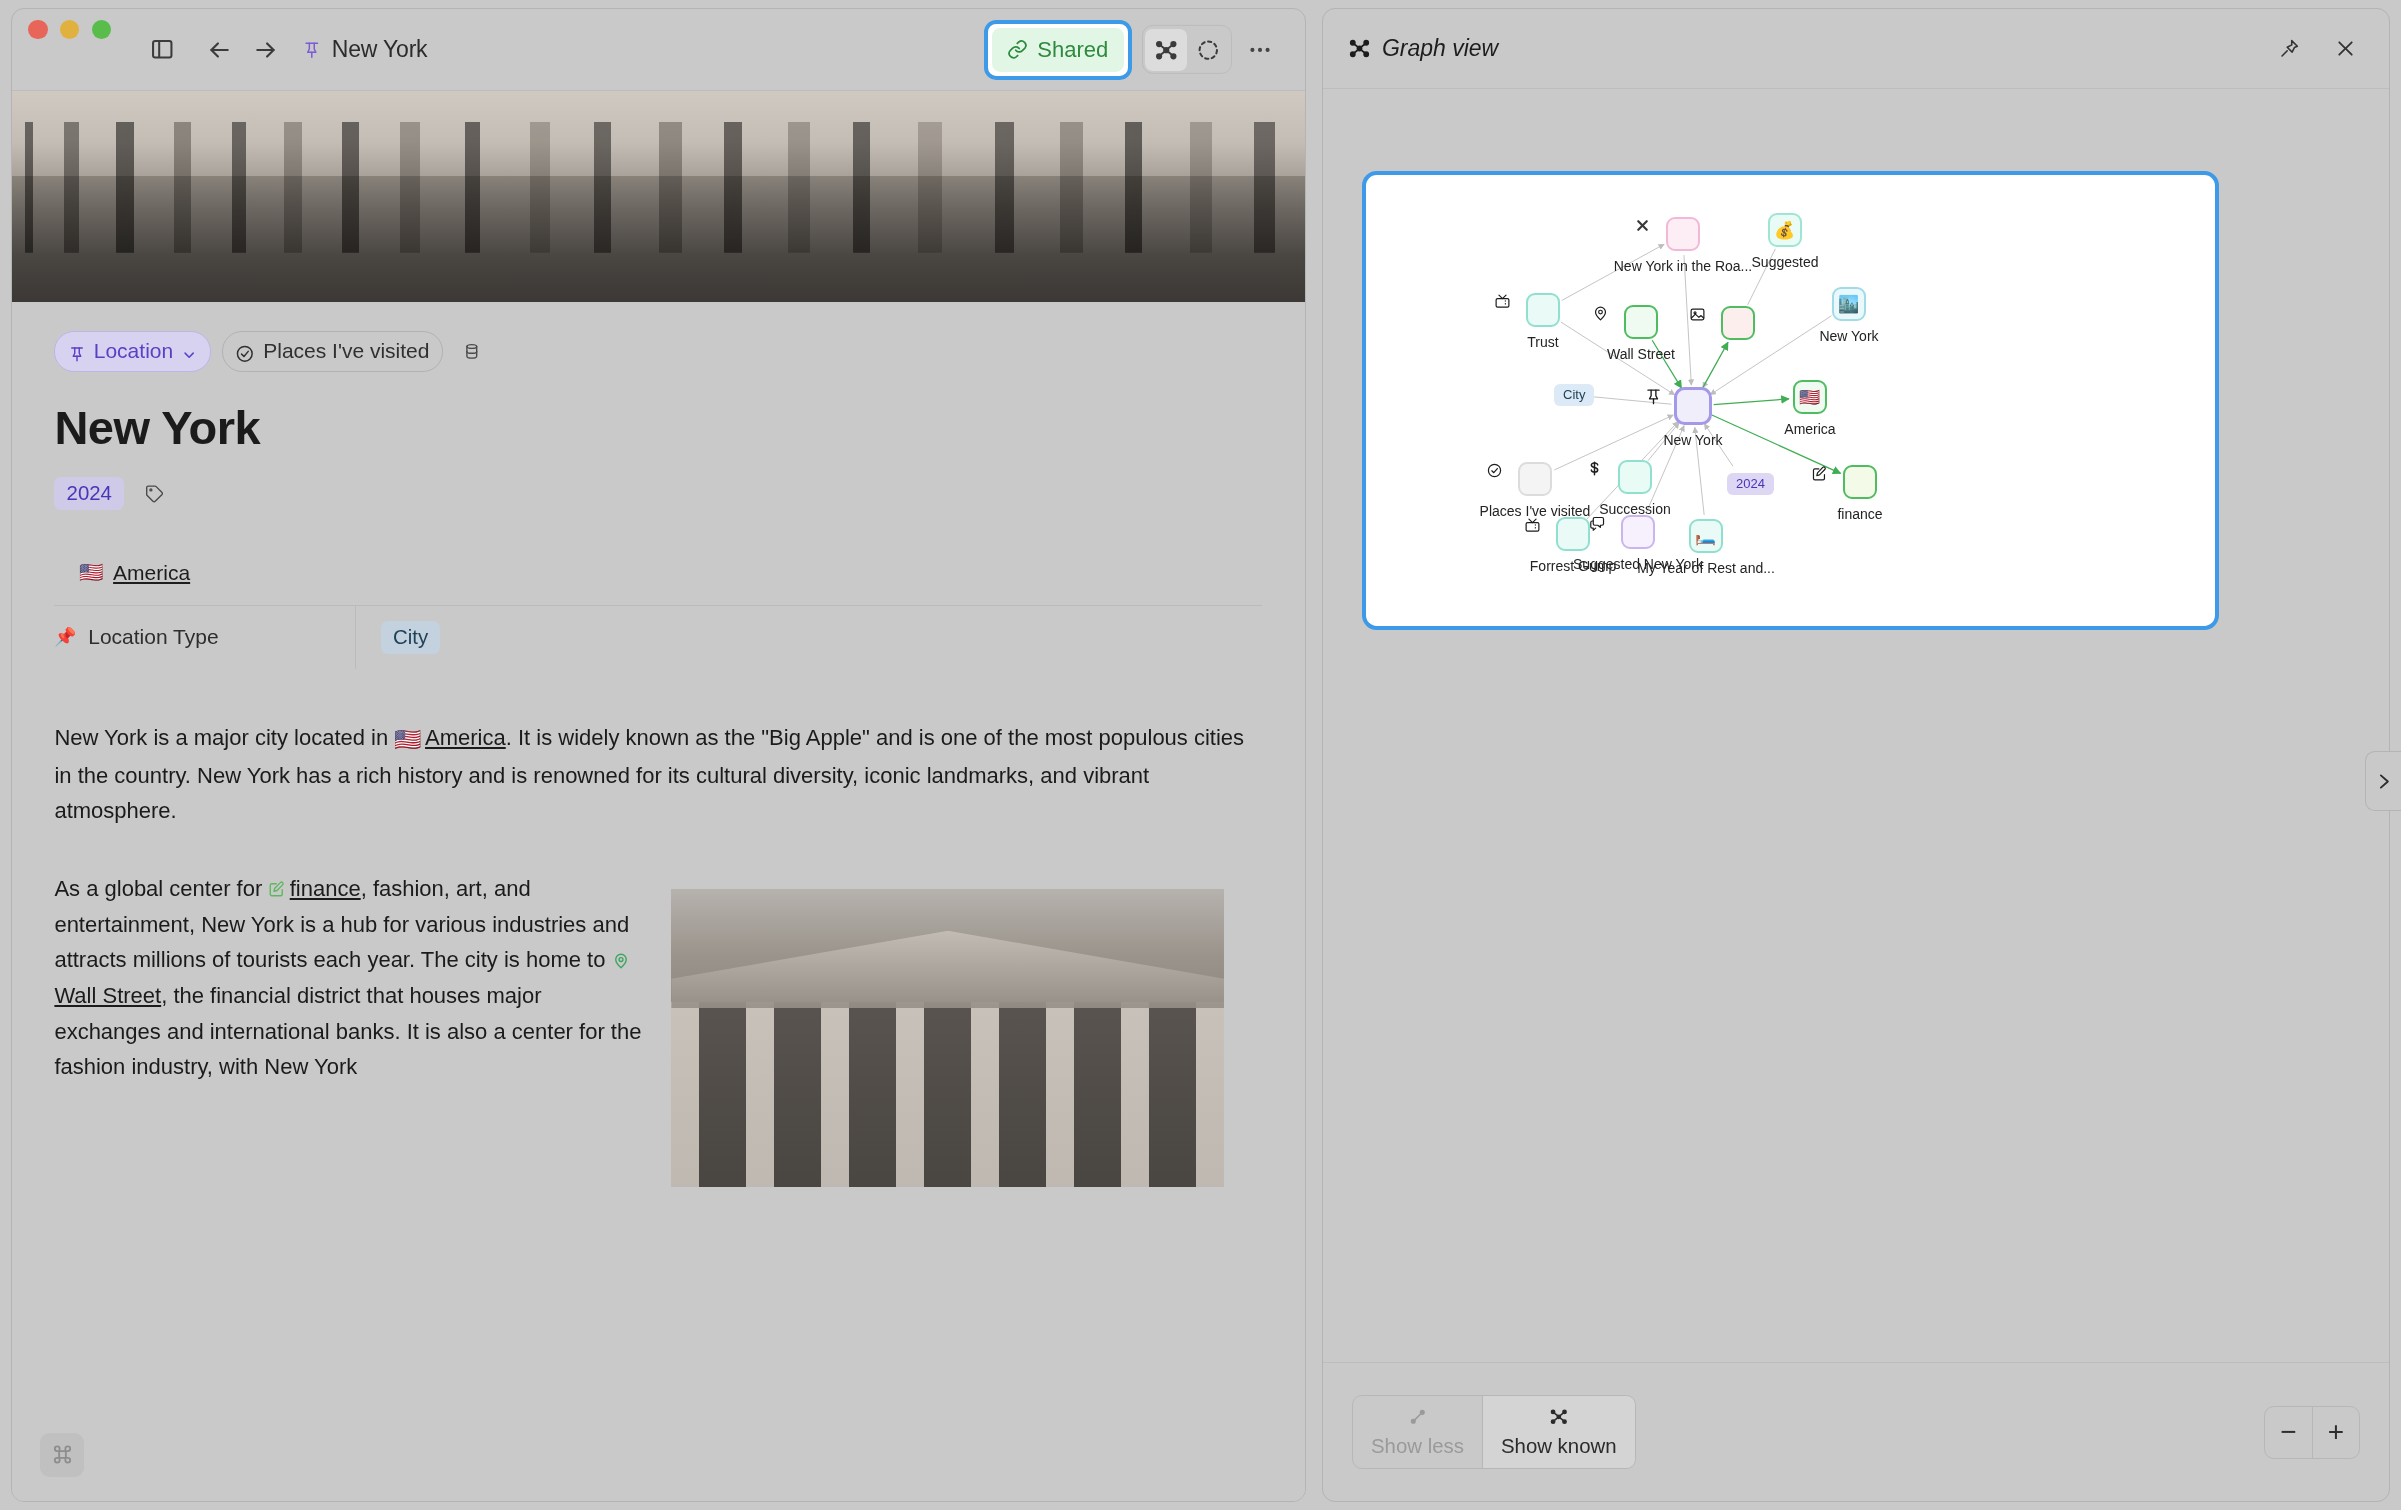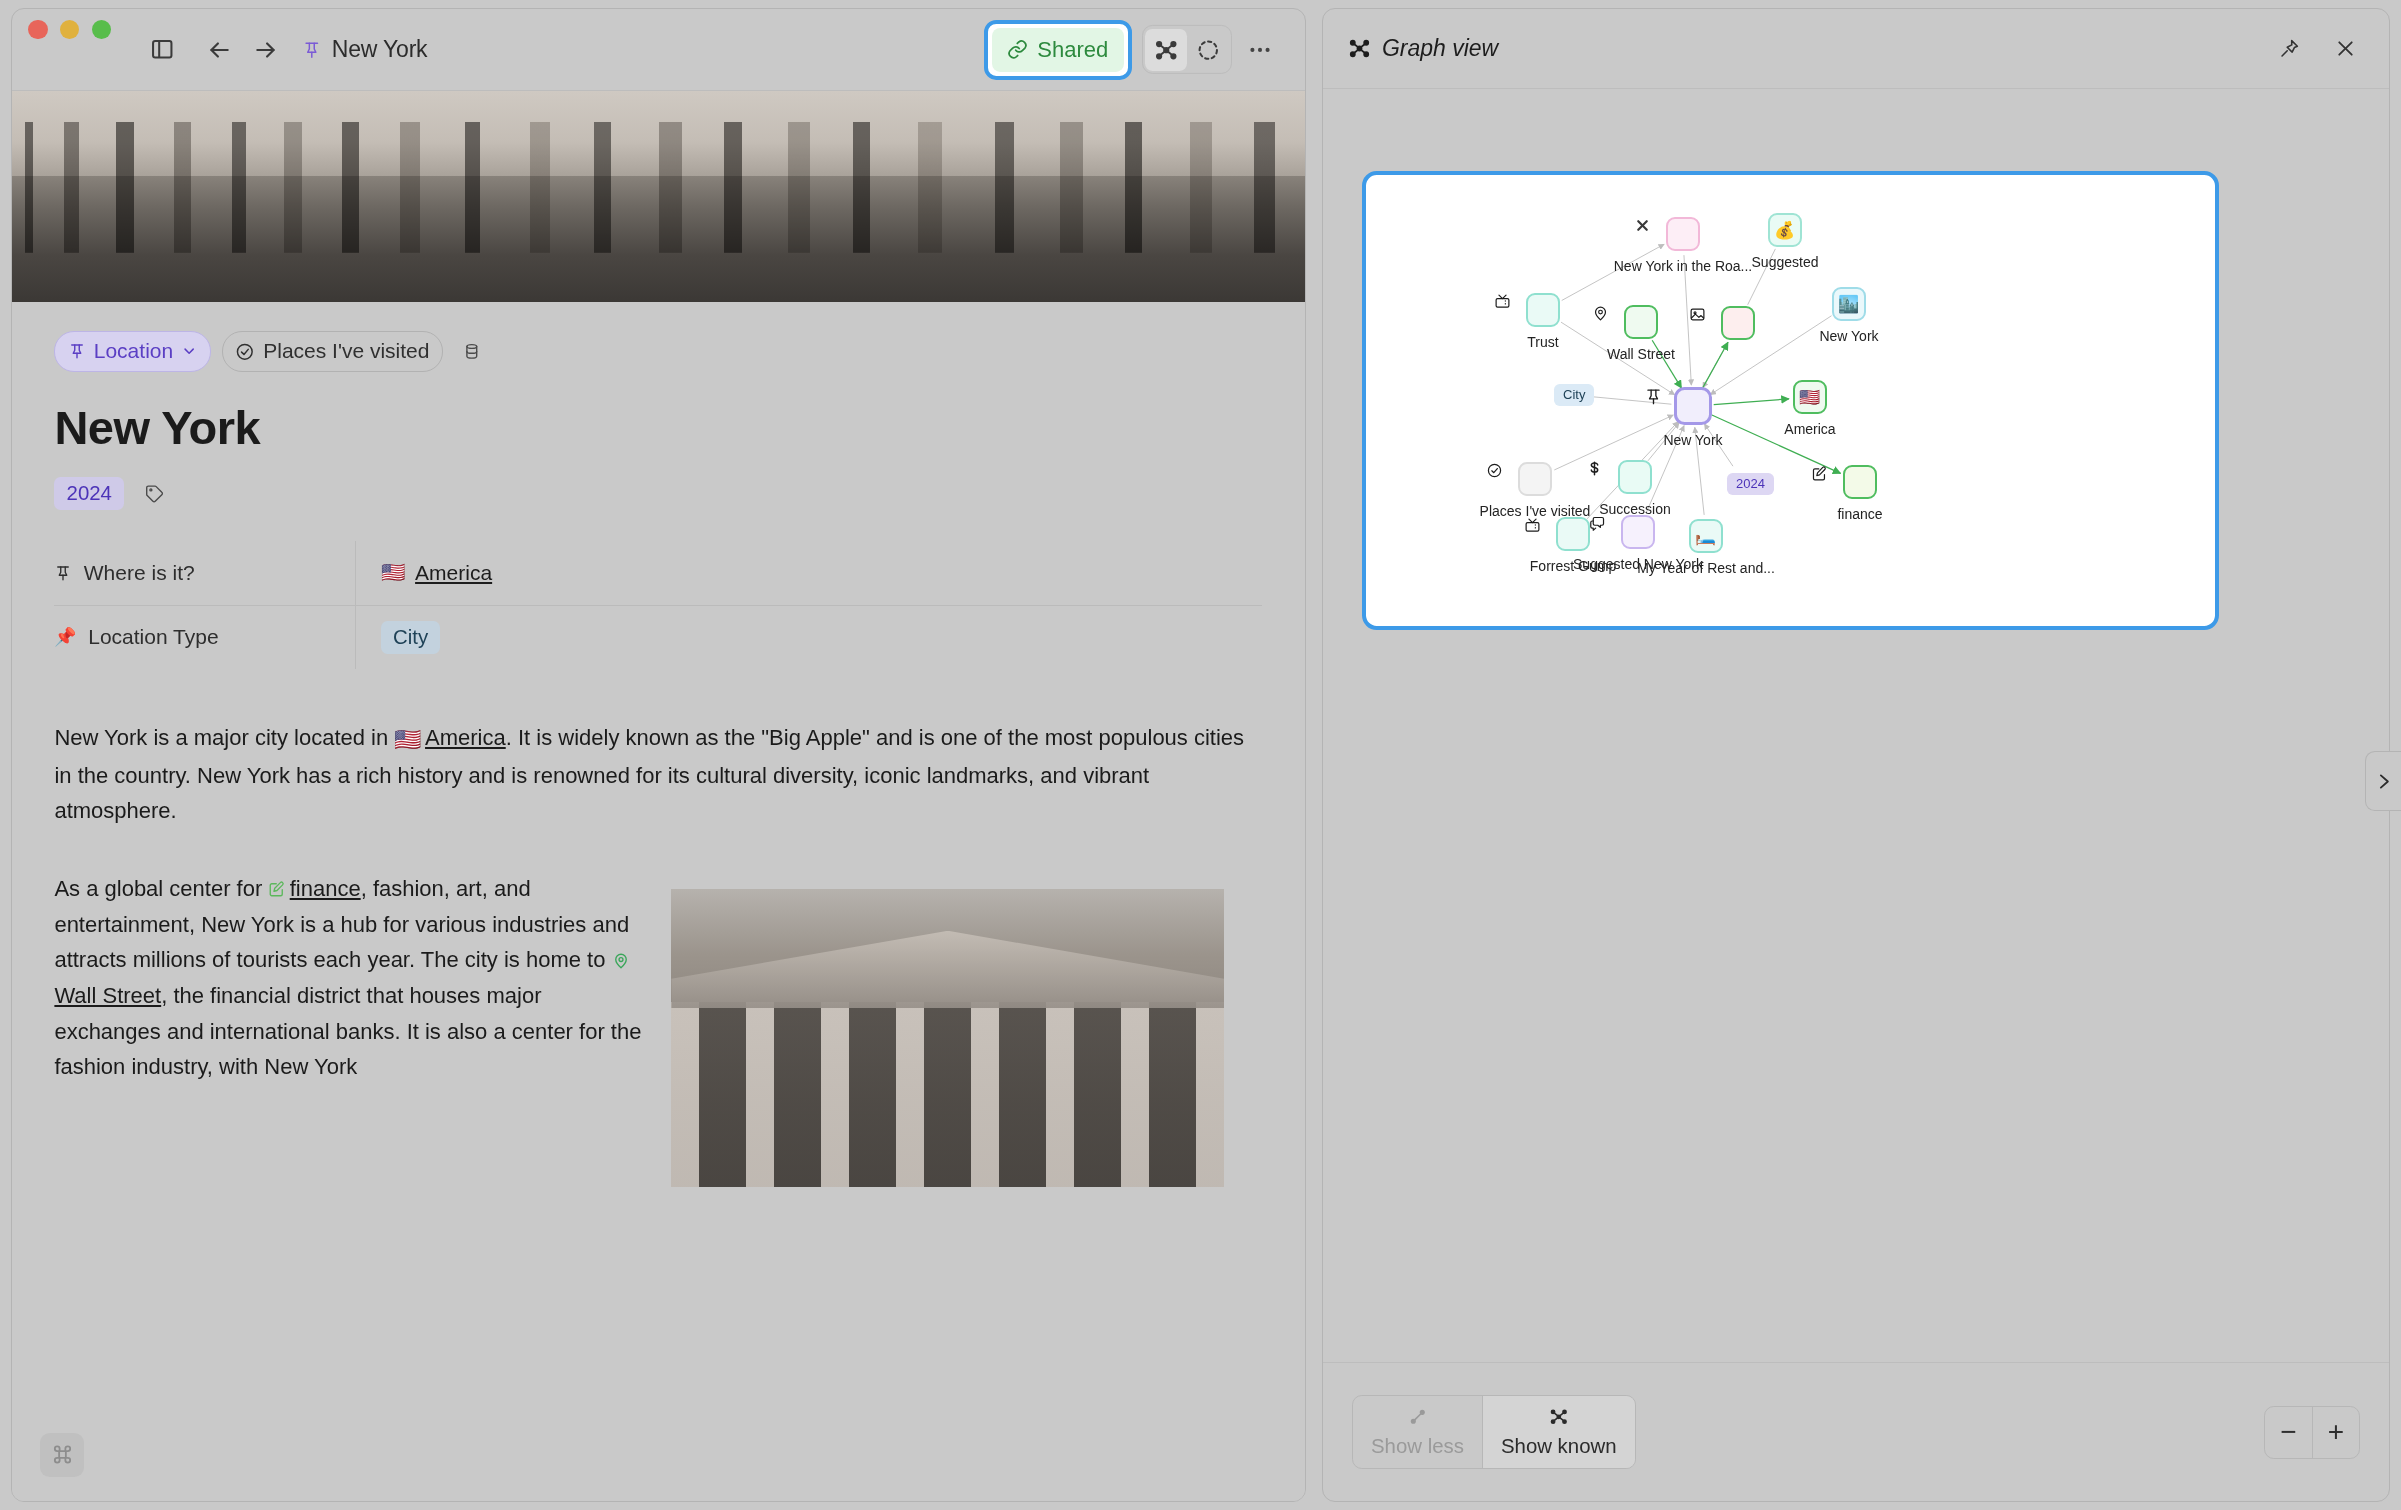--- a/index.html
+++ b/index.html
@@ -103,21 +103,21 @@
   .hero-sky {
     position: absolute; left: 0; top: 0; width: 100%; height: 40%;
     background: linear-gradient(180deg, #cfc9c2 0%, #c4bdb5 60%, #a9a29a 100%);
   }
 
   
   .doc-content { padding: 0 0 0 42px; }
 
   .chips-row { display: flex; align-items: center; gap: 11.4px; margin-top: 29px; }
   .chip {
-    display: inline-flex; align-items: center; gap: 8.2px;
+    display: inline-flex; align-items: flex-end; gap: 8.2px;
     border-radius: 20px; padding: 7.3px 12.2px; font-size: 21px; cursor: pointer;
   }
   .chip.location { background: #d7d2f0; border: 0.8px solid #bdb5e6; color: #5b3fc4; }
   .chip.database { background: transparent; border: 0.8px solid #b2b2b2; color: #303030; }
   .chip-icon-btn { width: 36px; height: 36px; display: flex; align-items: center;
                    justify-content: center; cursor: pointer; color: #4a4a4a; }
 
   .doc-title { font-size: 47px; font-weight: bold; color: #1b1b1b; margin-top: 28px; letter-spacing: -0.5px; }
 
   .tags-row { display: flex; align-items: center; gap: 13px; margin-top: 21px; }
@@ -372,30 +372,20 @@
           <span class="chip-icon-btn">
             <svg width="19.6" height="19.6" viewBox="0 0 24 24" fill="none" stroke="currentColor" stroke-width="1.7" stroke-linecap="round" stroke-linejoin="round">
               <path d="M20.6 13.1 12.5 21.2a2 2 0 0 1-2.8 0l-7-7a2 2 0 0 1-.6-1.4V4.6A2 2 0 0 1 4.1 2.6h8.2a2 2 0 0 1 1.4.6l6.9 6.9a2 2 0 0 1 0 3z"></path>
               <circle cx="7.2" cy="7.2" r="1.2"></circle>
             </svg>
           </span>
         </div>
 
         <div class="props">
           <div class="prop-row">
-            <div class="prop-key">
-              <span>
-                <svg width="18" height="18" viewBox="0 0 24 24" fill="none" stroke="currentColor" stroke-width="1.8" stroke-linecap="round" stroke-linejoin="round">
-                  <line x1="5" y1="4" x2="19" y2="4"></line>
-                    <path d="M9 4v7l-2 4h10l-2-4V4"></path>
-                    <line x1="12" y1="15" x2="12" y2="21"></line>
-                </svg>
-              </span>
-              <span>Where is it?</span>
-            </div>
             <div class="prop-val">
               <span style="font-size:19.6px">🇺🇸</span>
               <a>America</a>
             </div>
           </div>
           <div class="prop-row">
             <div class="prop-key">
               <span style="font-size:18px">📌</span>
               <span>Location Type</span>
             </div>

